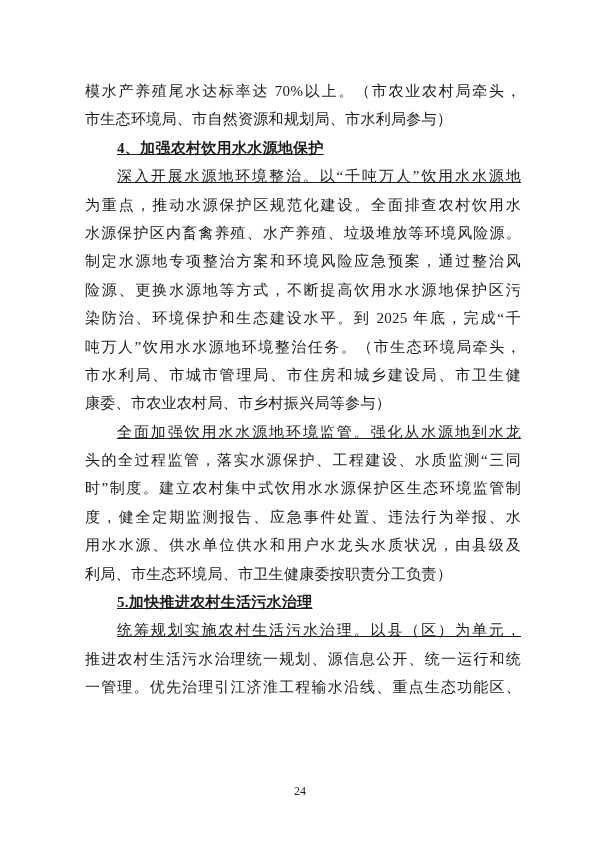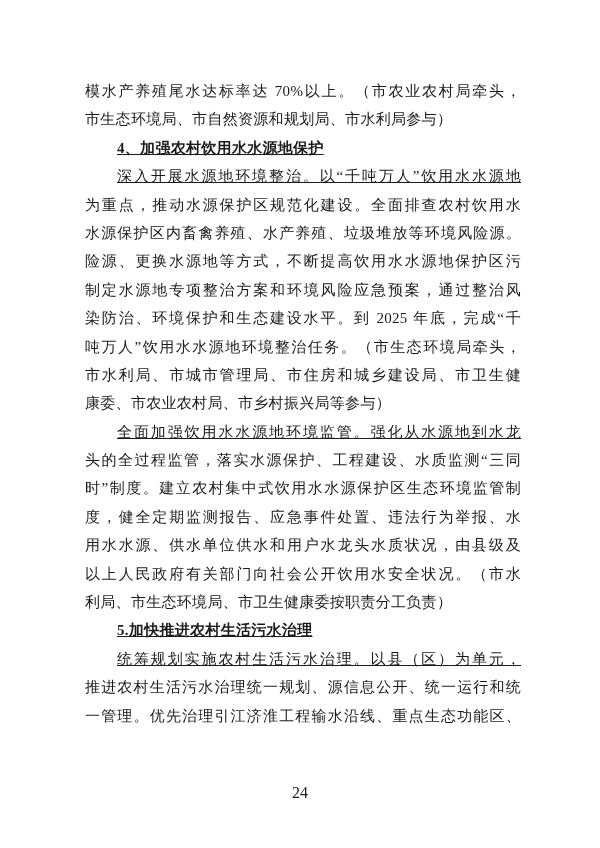--- a/index.html
+++ b/index.html
@@ -40,47 +40,46 @@
   .line.heading {
     font-weight: bold;
     text-align-last: left;
   }
   .page-number {
     position: absolute;
     left: 0;
     top: 784px;
     width: 100%;
     text-align: center;
-    font-size: 16px;
+    font-size: 12px;
     color: #222222;
   }
 </style>
 </head>
 <body>
 
 <div class="page">
   <div class="content">
       <div class="line justify">模水产养殖尾水达标率达 70%以上。（市农业农村局牵头，</div>
       <div class="line">市生态环境局、市自然资源和规划局、市水利局参与）</div>
       <div class="line heading indent">4、加强农村饮用水水源地保护</div>
       <div class="line indent justify">深入开展水源地环境整治。以“千吨万人”饮用水水源地</div>
       <div class="line justify">为重点，推动水源保护区规范化建设。全面排查农村饮用水</div>
       <div class="line justify">水源保护区内畜禽养殖、水产养殖、垃圾堆放等环境风险源。</div>
+      <div class="line justify">制定水源地专项整治方案和环境风险应急预案，通过整治风</div>
       <div class="line justify">险源、更换水源地等方式，不断提高饮用水水源地保护区污</div>
-      <div class="line justify">制定水源地专项整治方案和环境风险应急预案，通过整治风</div>
       <div class="line justify">染防治、环境保护和生态建设水平。到 2025 年底，完成“千</div>
       <div class="line justify">吨万人”饮用水水源地环境整治任务。（市生态环境局牵头，</div>
       <div class="line justify">市水利局、市城市管理局、市住房和城乡建设局、市卫生健</div>
       <div class="line">康委、市农业农村局、市乡村振兴局等参与）</div>
       <div class="line indent justify">全面加强饮用水水源地环境监管。强化从水源地到水龙</div>
       <div class="line justify">头的全过程监管，落实水源保护、工程建设、水质监测“三同</div>
       <div class="line justify">时”制度。建立农村集中式饮用水水源保护区生态环境监管制</div>
       <div class="line justify">度，健全定期监测报告、应急事件处置、违法行为举报、水</div>
       <div class="line justify">用水水源、供水单位供水和用户水龙头水质状况，由县级及</div>
-      <div class="line justify">以上人民政府有关部门向社会公开饮用水安全状况。（市水</div>
       <div class="line">利局、市生态环境局、市卫生健康委按职责分工负责）</div>
       <div class="line heading indent">5.加快推进农村生活污水治理</div>
       <div class="line indent justify">统筹规划实施农村生活污水治理。以县（区）为单元，</div>
       <div class="line justify">推进农村生活污水治理统一规划、源信息公开、统一运行和统</div>
       <div class="line justify">一管理。优先治理引江济淮工程输水沿线、重点生态功能区、</div>
     </div>
   <div class="page-number">24</div>
 </div>
 
 </body></html>

